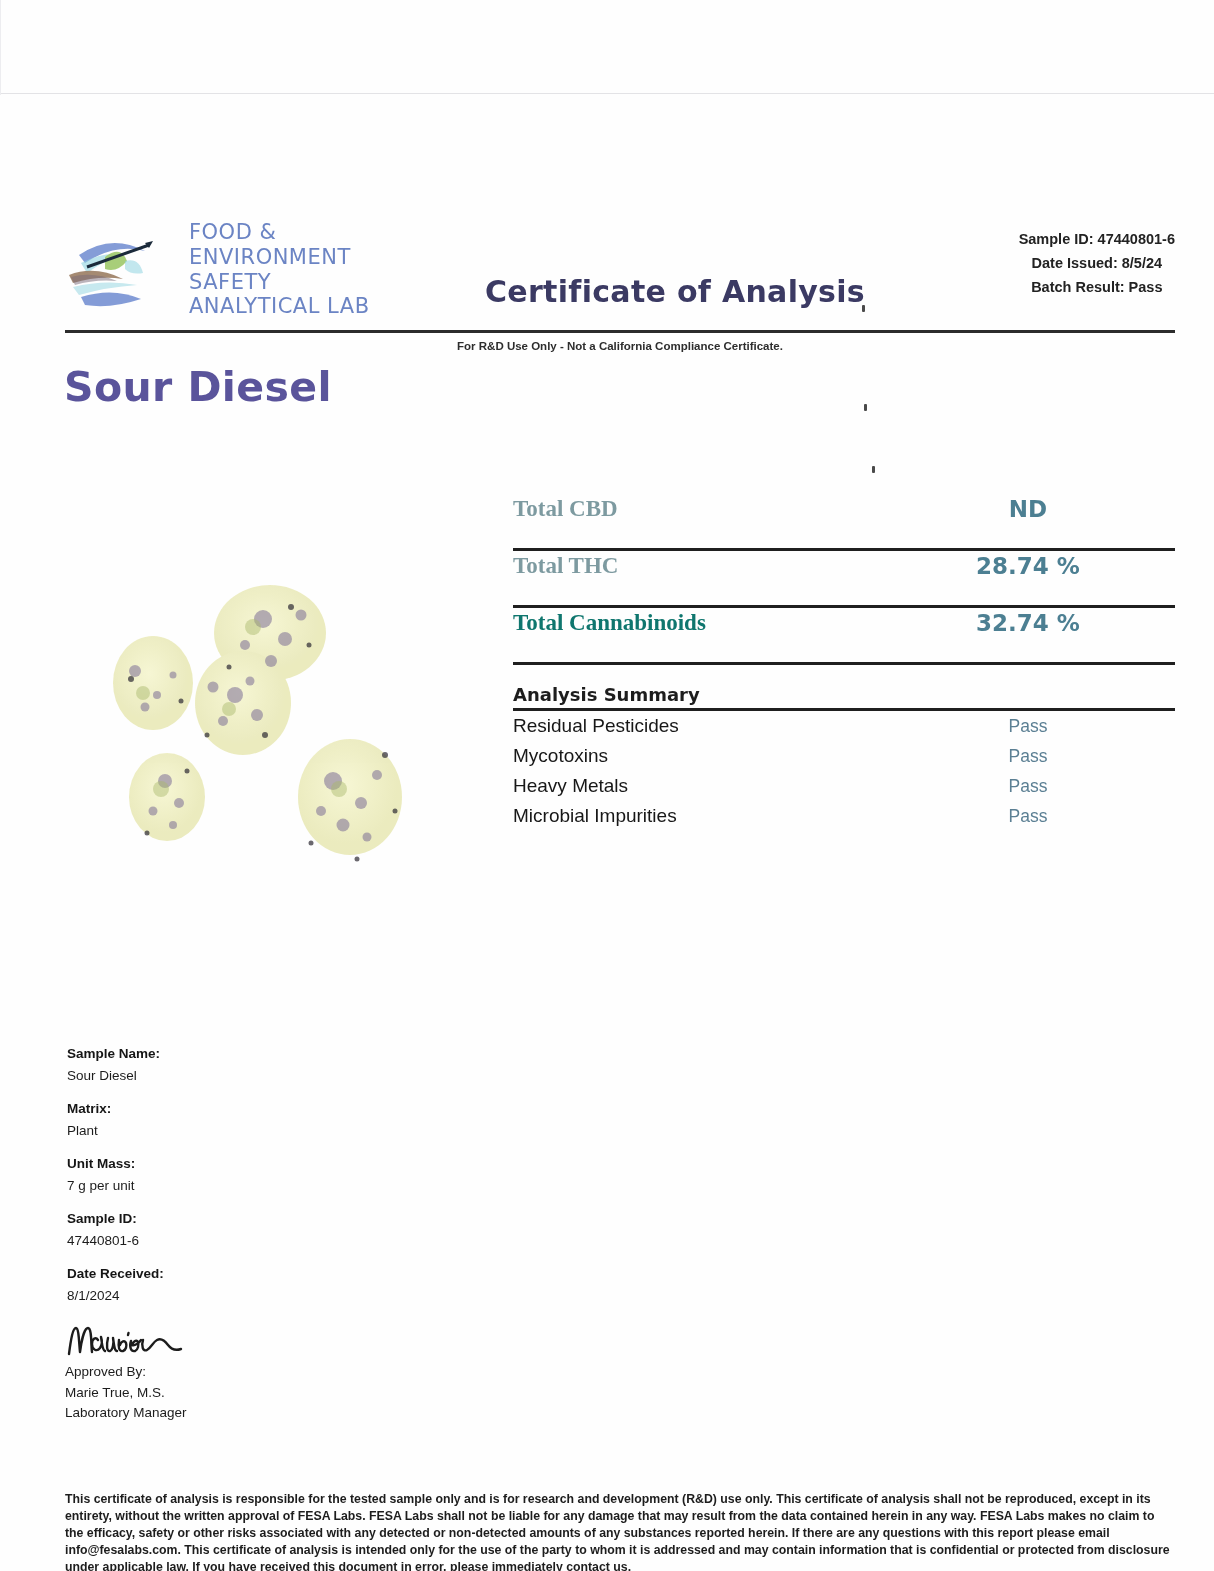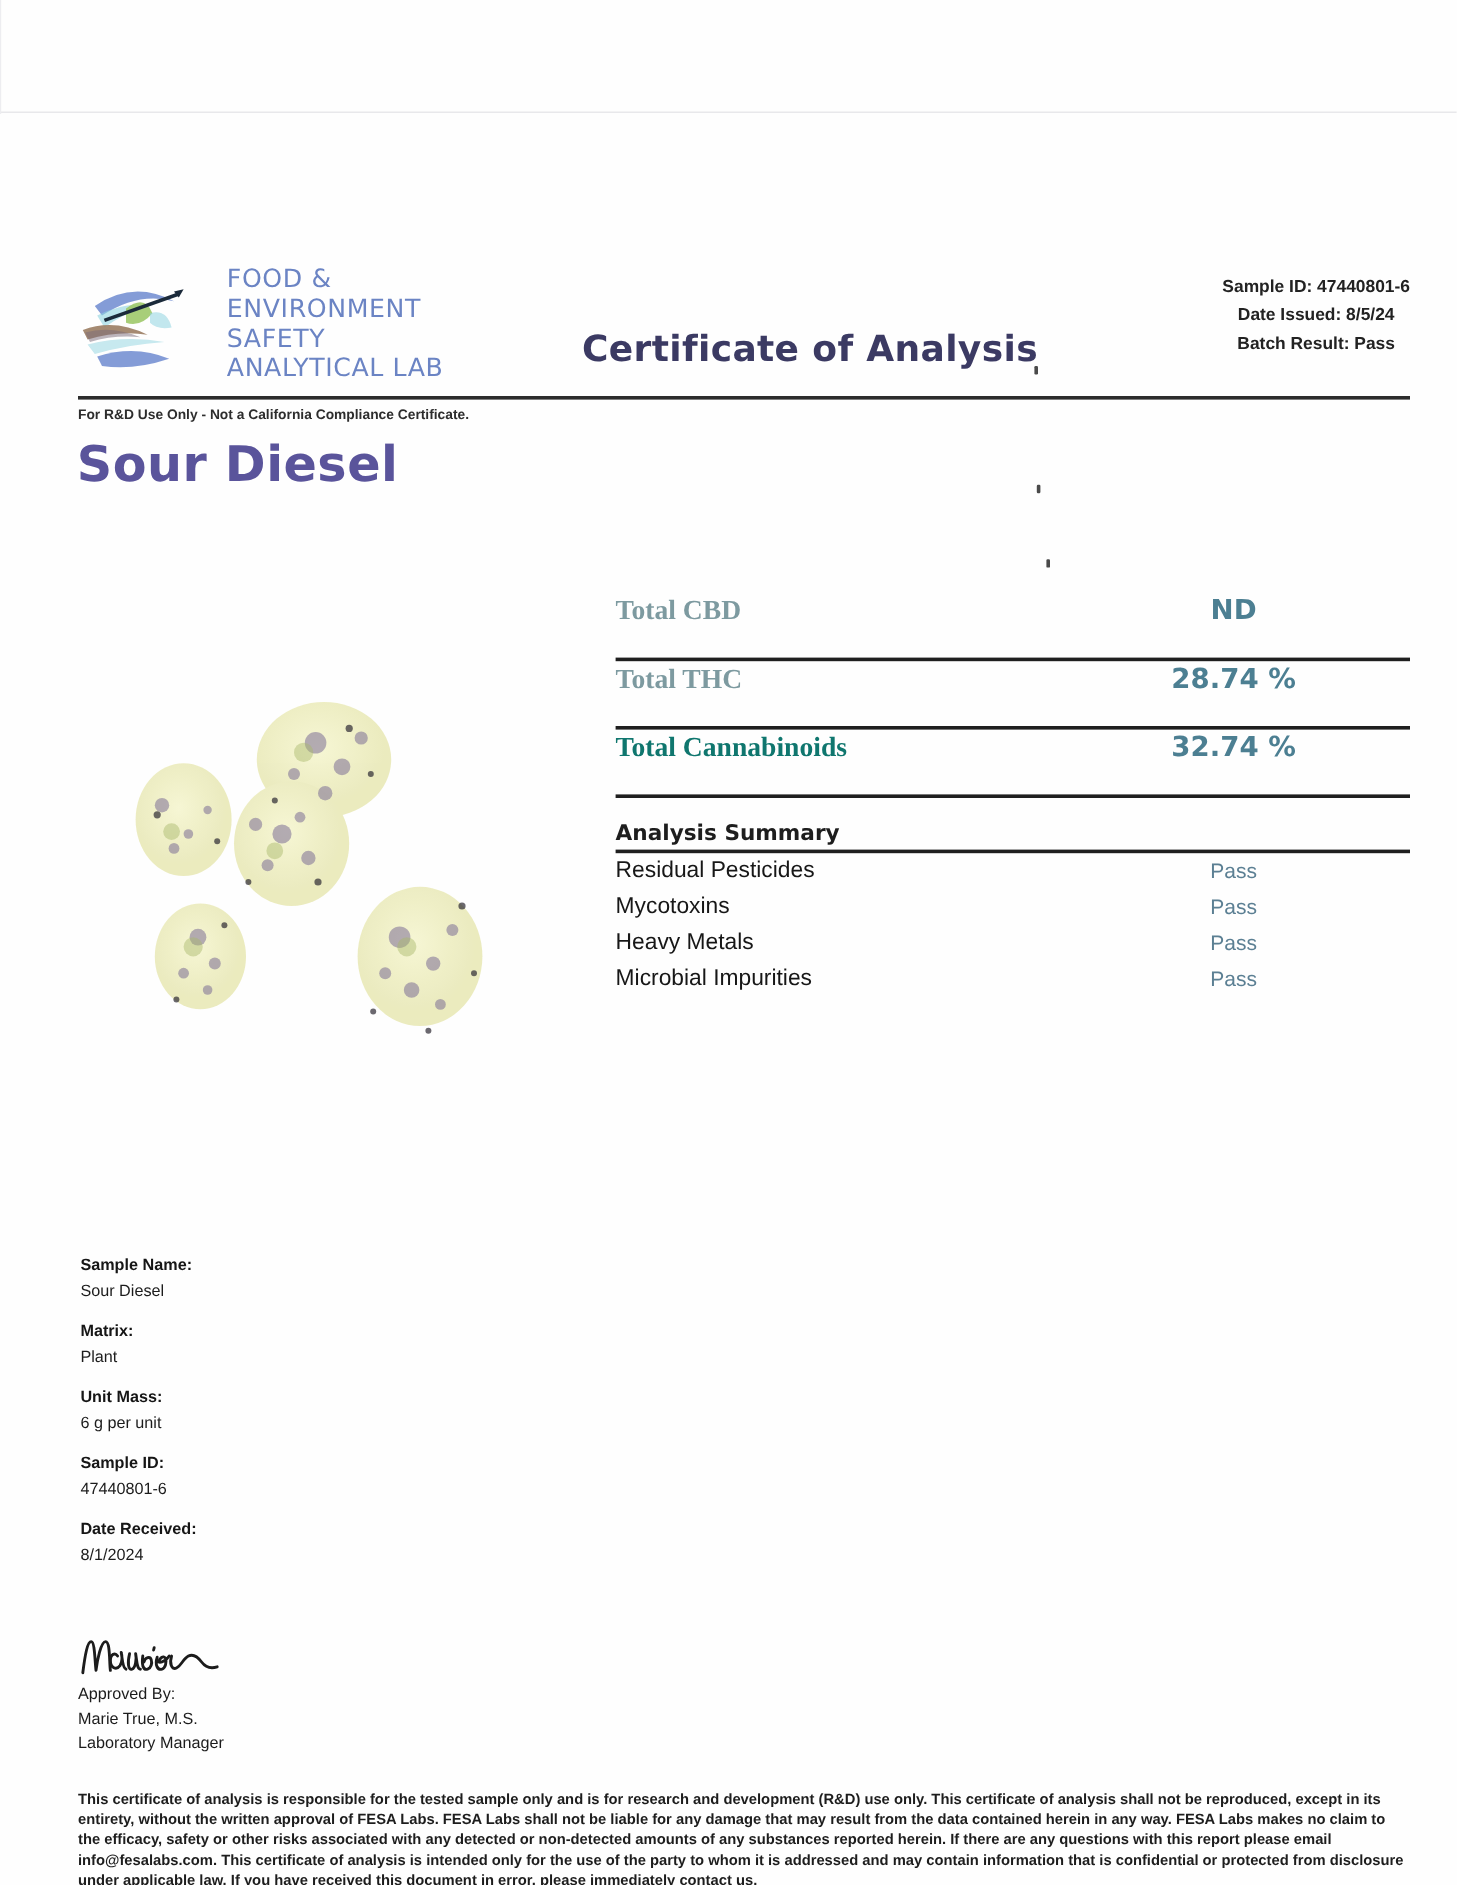--- a/index.html
+++ b/index.html
@@ -96,20 +96,21 @@
   .header-rule {
     position: absolute;
     left: 65px; top: 330px;
     width: 1110px; height: 3px;
     background: #2c2c2c;
   }
   .disclaimer-top {
     position: absolute;
     left: 65px; top: 340px;
     width: 1110px;
+    text-align: center;
     font-size: 11.5px;
     font-weight: bold;
     color: #2d2d2d;
   }
 
   
   .strain-name {
     position: absolute;
     left: 64px; top: 363px;
     font-size: 41px;
@@ -206,21 +207,21 @@
     margin-bottom: 7px;
   }
   .detail-value {
     font-size: 13.5px;
     color: #1c1c1c;
   }
 
   
   .signature-area {
     position: absolute;
-    left: 65px; top: 1358px;
+    left: 65px; top: 1318px;
     width: 380px;
   }
   .signature-mark {
     height: 44px;
     width: 150px;
     position: relative;
   }
   .sig-svg { position: absolute; left: 0; top: 0; }
   .approved-line {
     font-size: 13.5px;
@@ -394,21 +395,21 @@
     <div class="detail-block">
       <div class="detail-label">Sample Name:</div>
       <div class="detail-value">Sour Diesel</div>
     </div>
     <div class="detail-block">
       <div class="detail-label">Matrix:</div>
       <div class="detail-value">Plant</div>
     </div>
     <div class="detail-block">
       <div class="detail-label">Unit Mass:</div>
-      <div class="detail-value">6 g per unit</div>
+      <div class="detail-value">7 g per unit</div>
     </div>
     <div class="detail-block">
       <div class="detail-label">Sample ID:</div>
       <div class="detail-value">47440801-6</div>
     </div>
     <div class="detail-block">
       <div class="detail-label">Date Received:</div>
       <div class="detail-value">8/1/2024</div>
     </div>
   </div>

